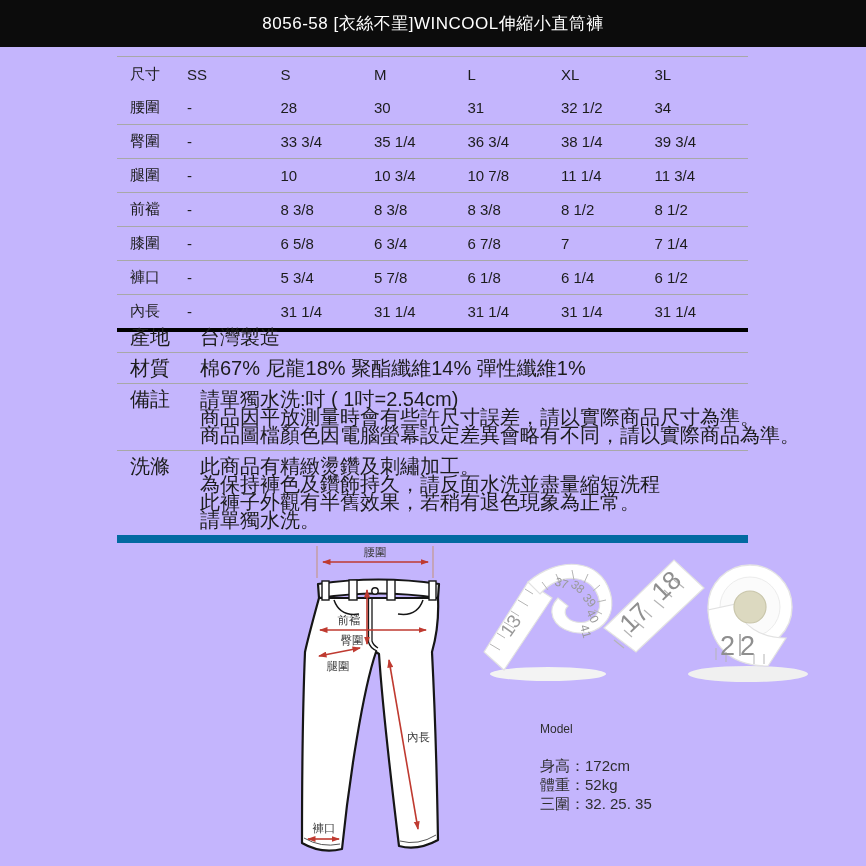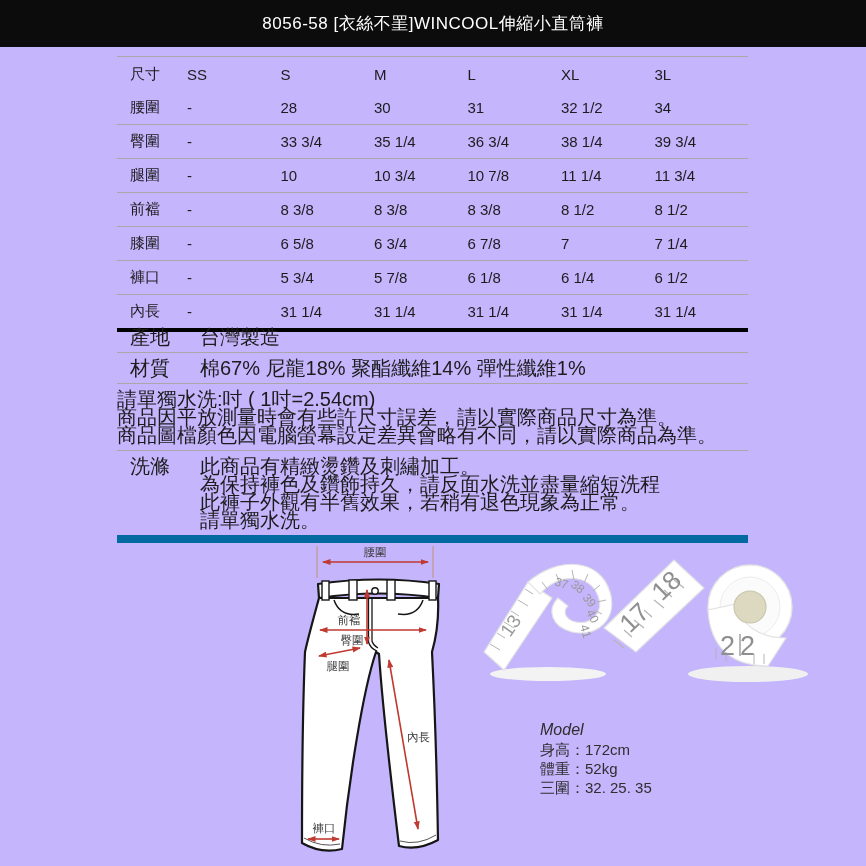--- a/index.html
+++ b/index.html
@@ -35,21 +35,21 @@
   .info { position:absolute; left:117px; top:322px; width:631px; font-size:20px; }
   .isec { display:flex; border-bottom:1px solid #a8a8a8; padding:6px 0; line-height:18px; }
   .isec:last-child { border-bottom:8px solid #0369a1; }
   .isec .ilbl { width:70px; flex:none; padding-left:13px; }
   .isec .ibody { flex:1; }
   .isec .ibody div { white-space:nowrap; }
   
   .diagram-wrap { position:absolute; left:283px; top:540px; width:195px; height:326px; }
   .tape-wrap { position:absolute; left:478px; top:552px; width:380px; height:152px; }
   .model { position:absolute; left:540px; top:720px; font-size:15px; color:#2e2e2e; line-height:19px; }
-  .model .mh { font-size:16px; margin-bottom:1px;font-style:italic; }
+  .model .mh { font-size:12px; margin-bottom:17px; }
   svg text { font-family:"Liberation Sans","DejaVu Sans",sans-serif; }
 </style>
 </head>
 <body>
 
 <div class="page">
 
   <header class="titlebar">
     <span>8056-58 [衣絲不罣]WINCOOL伸縮小直筒褲</span>
   </header>
@@ -136,20 +136,21 @@
         <div>台灣製造</div>
       </div>
     </div>
     <div class="isec">
       <div class="ilbl">材質</div>
       <div class="ibody">
         <div>棉67% 尼龍18% 聚酯纖維14% 彈性纖維1%</div>
       </div>
     </div>
     <div class="isec">
+      <div class="ilbl">備註</div>
       <div class="ibody">
         <div>請單獨水洗:吋 ( 1吋=2.54cm)</div>
         <div>商品因平放測量時會有些許尺寸誤差，請以實際商品尺寸為準。</div>
         <div>商品圖檔顏色因電腦螢幕設定差異會略有不同，請以實際商品為準。</div>
       </div>
     </div>
     <div class="isec">
       <div class="ilbl">洗滌</div>
       <div class="ibody">
         <div>此商品有精緻燙鑽及刺繡加工。</div>

